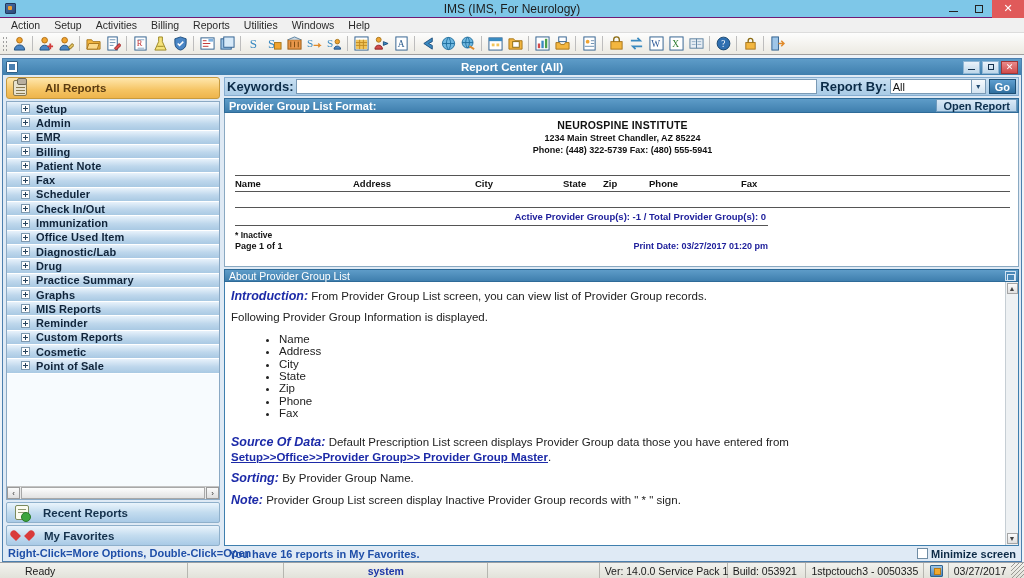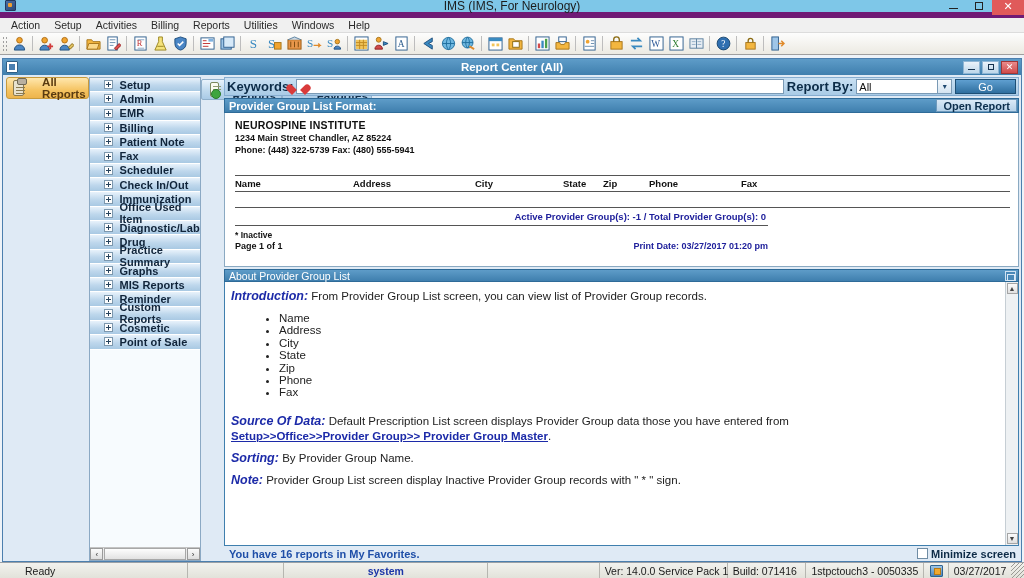--- a/index.html
+++ b/index.html
@@ -16,21 +16,21 @@
     position: relative;
     background: #eef3f8;
     display: flex; flex-direction: column;
   }
 
   
   .titlebar {
     height: 18px; background: #7ec7e8;
     display: flex; align-items: center;
     position: relative; flex: 0 0 18px;
-    border-bottom: 6px solid #701a75;
+    border-bottom: 1px solid #701a75;
   }
   .titlebar .appicon {
     width: 16px; height: 14px; margin-left: 3px;
     position: relative;
   }
   .titlebar .appicon .sq {
     position: absolute; left: 2px; top: 1px; width: 11px; height: 11px;
     background: linear-gradient(145deg,#4a6fa5,#2b4878);
     border: 1px solid #22395e; border-radius: 1px;
   }
@@ -116,21 +116,21 @@
   }
   .mdib.close { background: linear-gradient(#e98b8b,#cf4a4a); border-color:#9e3636; color:#fff; }
   .mdib i.m { display:block; width:7px;height:1px;background:#15324e; margin-top:4px;}
   .mdib i.r { display:block; width:6px;height:6px;border:1px solid #15324e;}
 
   .mdi-body { flex: 1 1 auto; display: flex; min-height: 0; background: #dfeaf5; }
 
   
   .leftpane {
     width: 219px; flex: 0 0 219px;
-    display: flex; flex-direction: row;
+    display: flex; flex-direction: column;
     padding: 2px 2px 0 3px;
     min-height: 0;
   }
   .allreports {
     height: 22px; flex: 0 0 22px;
     background: linear-gradient(#ffe7ad,#f5c463 60%,#edb44c);
     border: 1px solid #c79a3e; border-radius: 3px;
     display: flex; align-items: center; padding-left: 6px;
     margin-bottom: 2px;
   }
@@ -218,22 +218,22 @@
   .rbselect {
     width: 96px; height: 15px; background: #fff; border: 1px solid #7a9ab5;
     display: flex; align-items: center; font-size: 11px; padding-left: 2px; color:#111;
   }
   .rbselect .caret {
     margin-left: auto; width: 14px; height: 13px;
     background: linear-gradient(#f6fafd,#d4e4f1); border-left: 1px solid #7a9ab5;
     display: flex; align-items: center; justify-content: center; font-size: 8px; color: #204a70;
   }
   .gobtn {
-    height: 15px; padding: 0 22px; background: linear-gradient(#5f9fd0,#2f6f9f);
-    border: 1px solid #1d4f75; color: #fff; font-size: 11px; font-weight: normal;
+    height: 15px; padding: 0 5px; background: linear-gradient(#5f9fd0,#2f6f9f);
+    border: 1px solid #1d4f75; color: #fff; font-size: 11px; font-weight: bold;
     display: flex; align-items: center; cursor: default;
   }
 
   .fmtbar {
     flex: 0 0 15px; height: 15px; margin-top: 2px;
     background: linear-gradient(#5e9cc8,#3f7fae);
     border: 1px solid #2f6b98; display: flex; align-items: center;
     padding-left: 4px; position: relative;
   }
   .fmtbar .ft { color: #fff; font-size: 11px; font-weight: bold; }
@@ -243,21 +243,21 @@
     font-size: 11px; font-weight: bold; color: #0c2e4c;
     display: flex; align-items: center; cursor: default;
   }
 
   
   .preview {
     flex: 0 0 154px; height: 154px;
     background: #ffffff; border: 1px solid #8aa9c2; border-top: none;
     padding: 6px 8px 0 10px; overflow: hidden; position: relative;
   }
-  .rpt-head { color: #111; }
+  .rpt-head { text-align: center; color: #111; }
   .rpt-org { font-size: 10.5px; font-weight: bold; letter-spacing: .2px; }
   .rpt-addr, .rpt-phone { font-size: 9px; font-weight: bold; margin-top: 2px; }
   .rpt-title { font-size: 11px; font-weight: bold; margin-top: 4px; }
   .rpt-table { margin-top: 20px; }
   .rpt-thead {
     display: flex; font-size: 9.5px; font-weight: bold; color: #111;
     border-top: 1px solid #555; border-bottom: 1px solid #555;
     padding: 2px 0 2px 0;
   }
   .rpt-thead span { display: block; }
@@ -775,20 +775,21 @@
           <span class="at">About Provider Group List</span>
           <span class="restore"></span>
         </div>
 
         <div class="about">
           <div class="about-inner">
             <p>
               <span class="kw">Introduction:</span>
               <span>From Provider Group List screen, you can view list of Provider Group records.</span>
             </p>
+            <p>Following Provider Group Information is displayed.</p>
             <ul>
               <li>Name</li>
               <li>Address</li>
               <li>City</li>
               <li>State</li>
               <li>Zip</li>
               <li>Phone</li>
               <li>Fax</li>
             </ul>
             <div class="gapsm"></div>
@@ -823,21 +824,21 @@
       </div>
     </div>
   </div>
 
   <div class="statusbar">
     <div class="sbcell" style="width:185px;">Ready</div>
     <div class="sbcell" style="width:105px;"></div>
     <div class="sbcell sys" style="width:225px;">system</div>
     <div class="sbcell" style="width:122px;"></div>
     <div class="sbcell" style="width:128px;">Ver: 14.0.0 Service Pack 1</div>
-    <div class="sbcell" style="width:86px;">Build: 071416</div>
+    <div class="sbcell" style="width:86px;">Build: 053921</div>
     <div class="sbcell" style="width:125px;">1stpctouch3 - 0050335</div>
     <div class="sbcell" style="width:26px;justify-content:center;">
         <span class="sbicon"></span>
       </div>
     <div class="sbcell" style="flex:1 1 auto;justify-content:center;border-right:none;">03/27/2017</div>
     <div class="resizer"></div>
   </div>
 
 </div>
 

